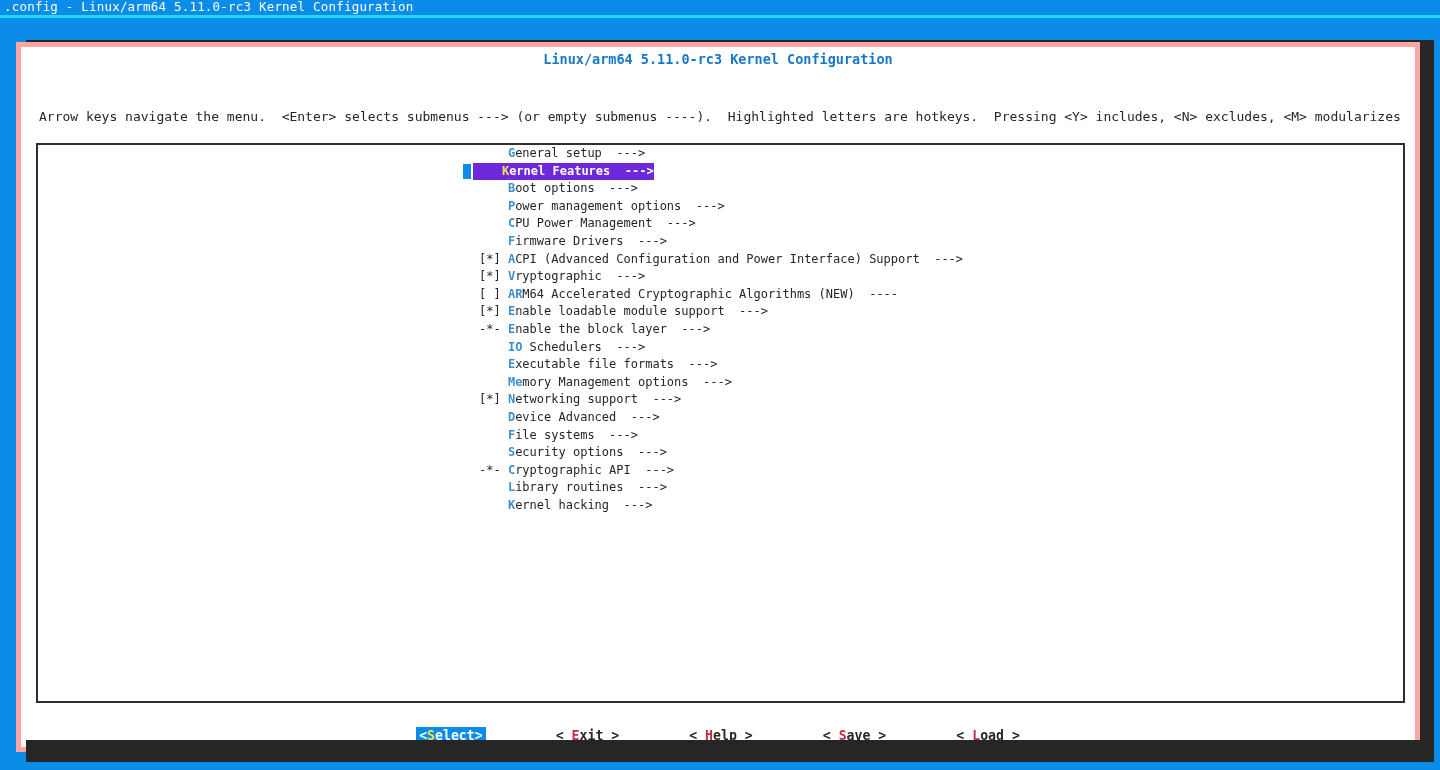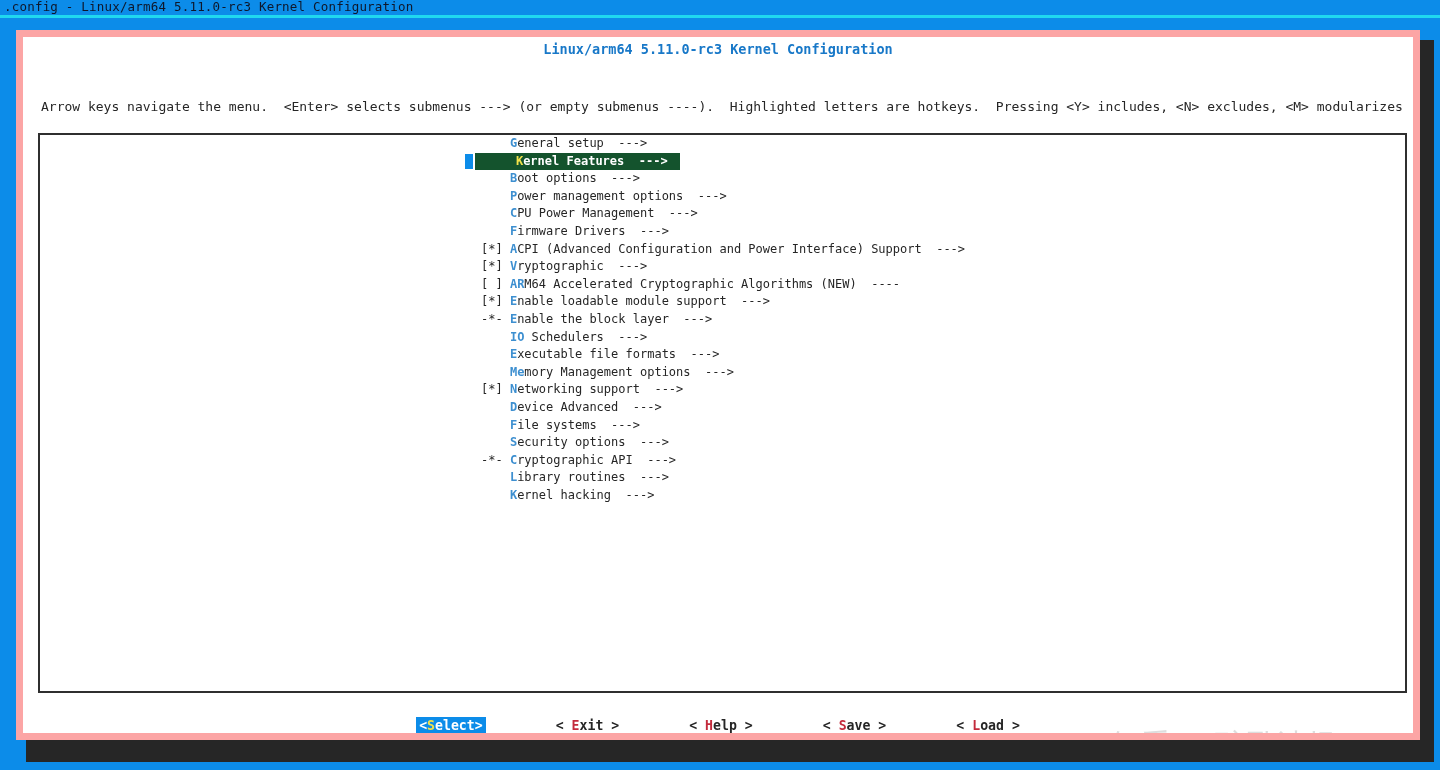--- a/index.html
+++ b/index.html
@@ -22,21 +22,21 @@
     background: #0c8ce9;
   }
   #win-title {
     position: absolute;
     left: 4px;
     top: 0px;
     height: 14px;
     line-height: 14px;
     font-size: 12.5px;
     letter-spacing: 0.2px;
-    color: #0f172a;
+    color: #ffffff;
     white-space: pre;
   }
   #win-rule {
     position: absolute;
     left: 0;
     top: 15px;
     width: 1440px;
     height: 3px;
     background: #20d8ef;
   }
@@ -48,25 +48,25 @@
     top: 40px;
     width: 1408px;
     height: 712px;
     background: #262626;
   }
 
   
   #dialog {
     position: absolute;
     left: 16px;
-    top: 30px;
+    top: 42px;
     width: 1404px;
     height: 710px;
     background: #ffffff;
-    border: 7px solid #fca5a5;
+    border: 5px solid #fca5a5;
     box-sizing: border-box;
     overflow: hidden;
   }
 
   #dlg-title {
     position: absolute;
     top: 4px;
     left: 0;
     width: 100%;
     text-align: center;
@@ -126,24 +126,24 @@
   }
   .menu-row.selected .cursor { display: block; }
 
   .row-text {
     position: absolute;
     left: 441px;
     top: 0;
     white-space: pre;
   }
   .menu-row.selected .row-text {
-    background: #14532d;
+    background: #6d28d9;
     color: #ffffff;
     font-weight: bold;
-    padding: 0 12px;
+    padding: 0 0;
     left: 435px;
     text-align: center;
   }
 
   .flag { color: #262626; }
   .hot  { color: #3d8fd0; font-weight: bold; }
   .menu-row.selected .hot { color: #f2e24a; }
   .arrow { color: #262626; }
   .menu-row.selected .arrow { color: #ffffff; }
 

